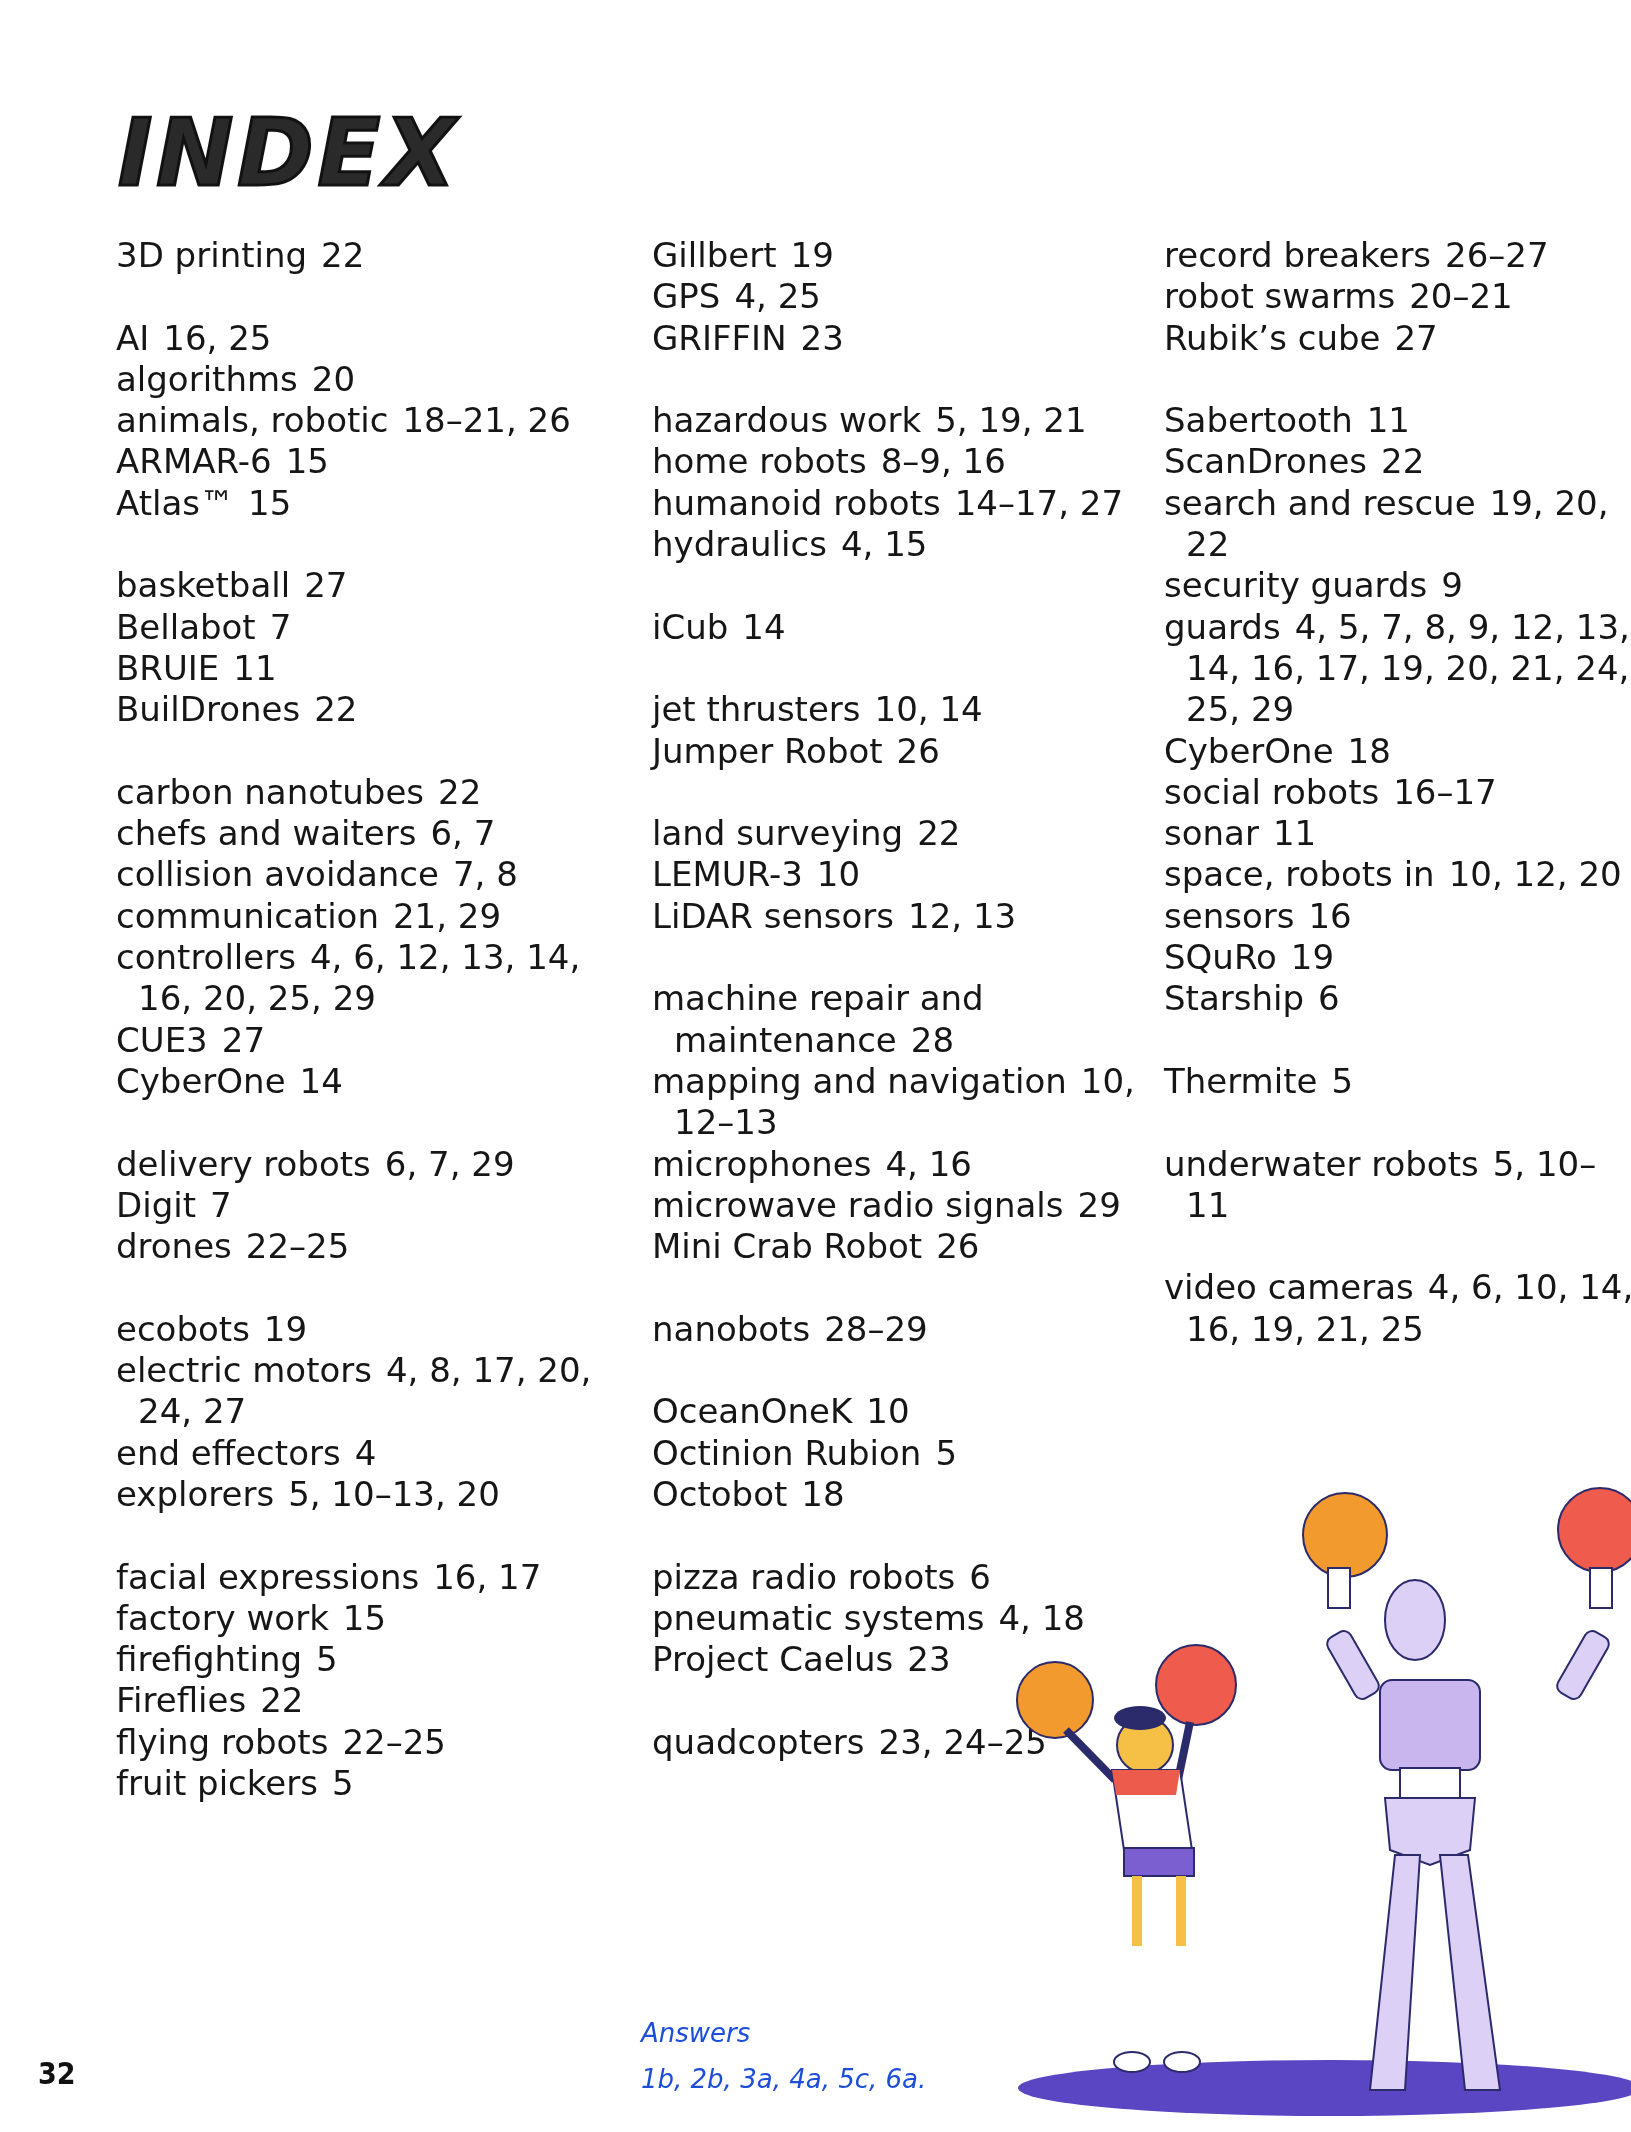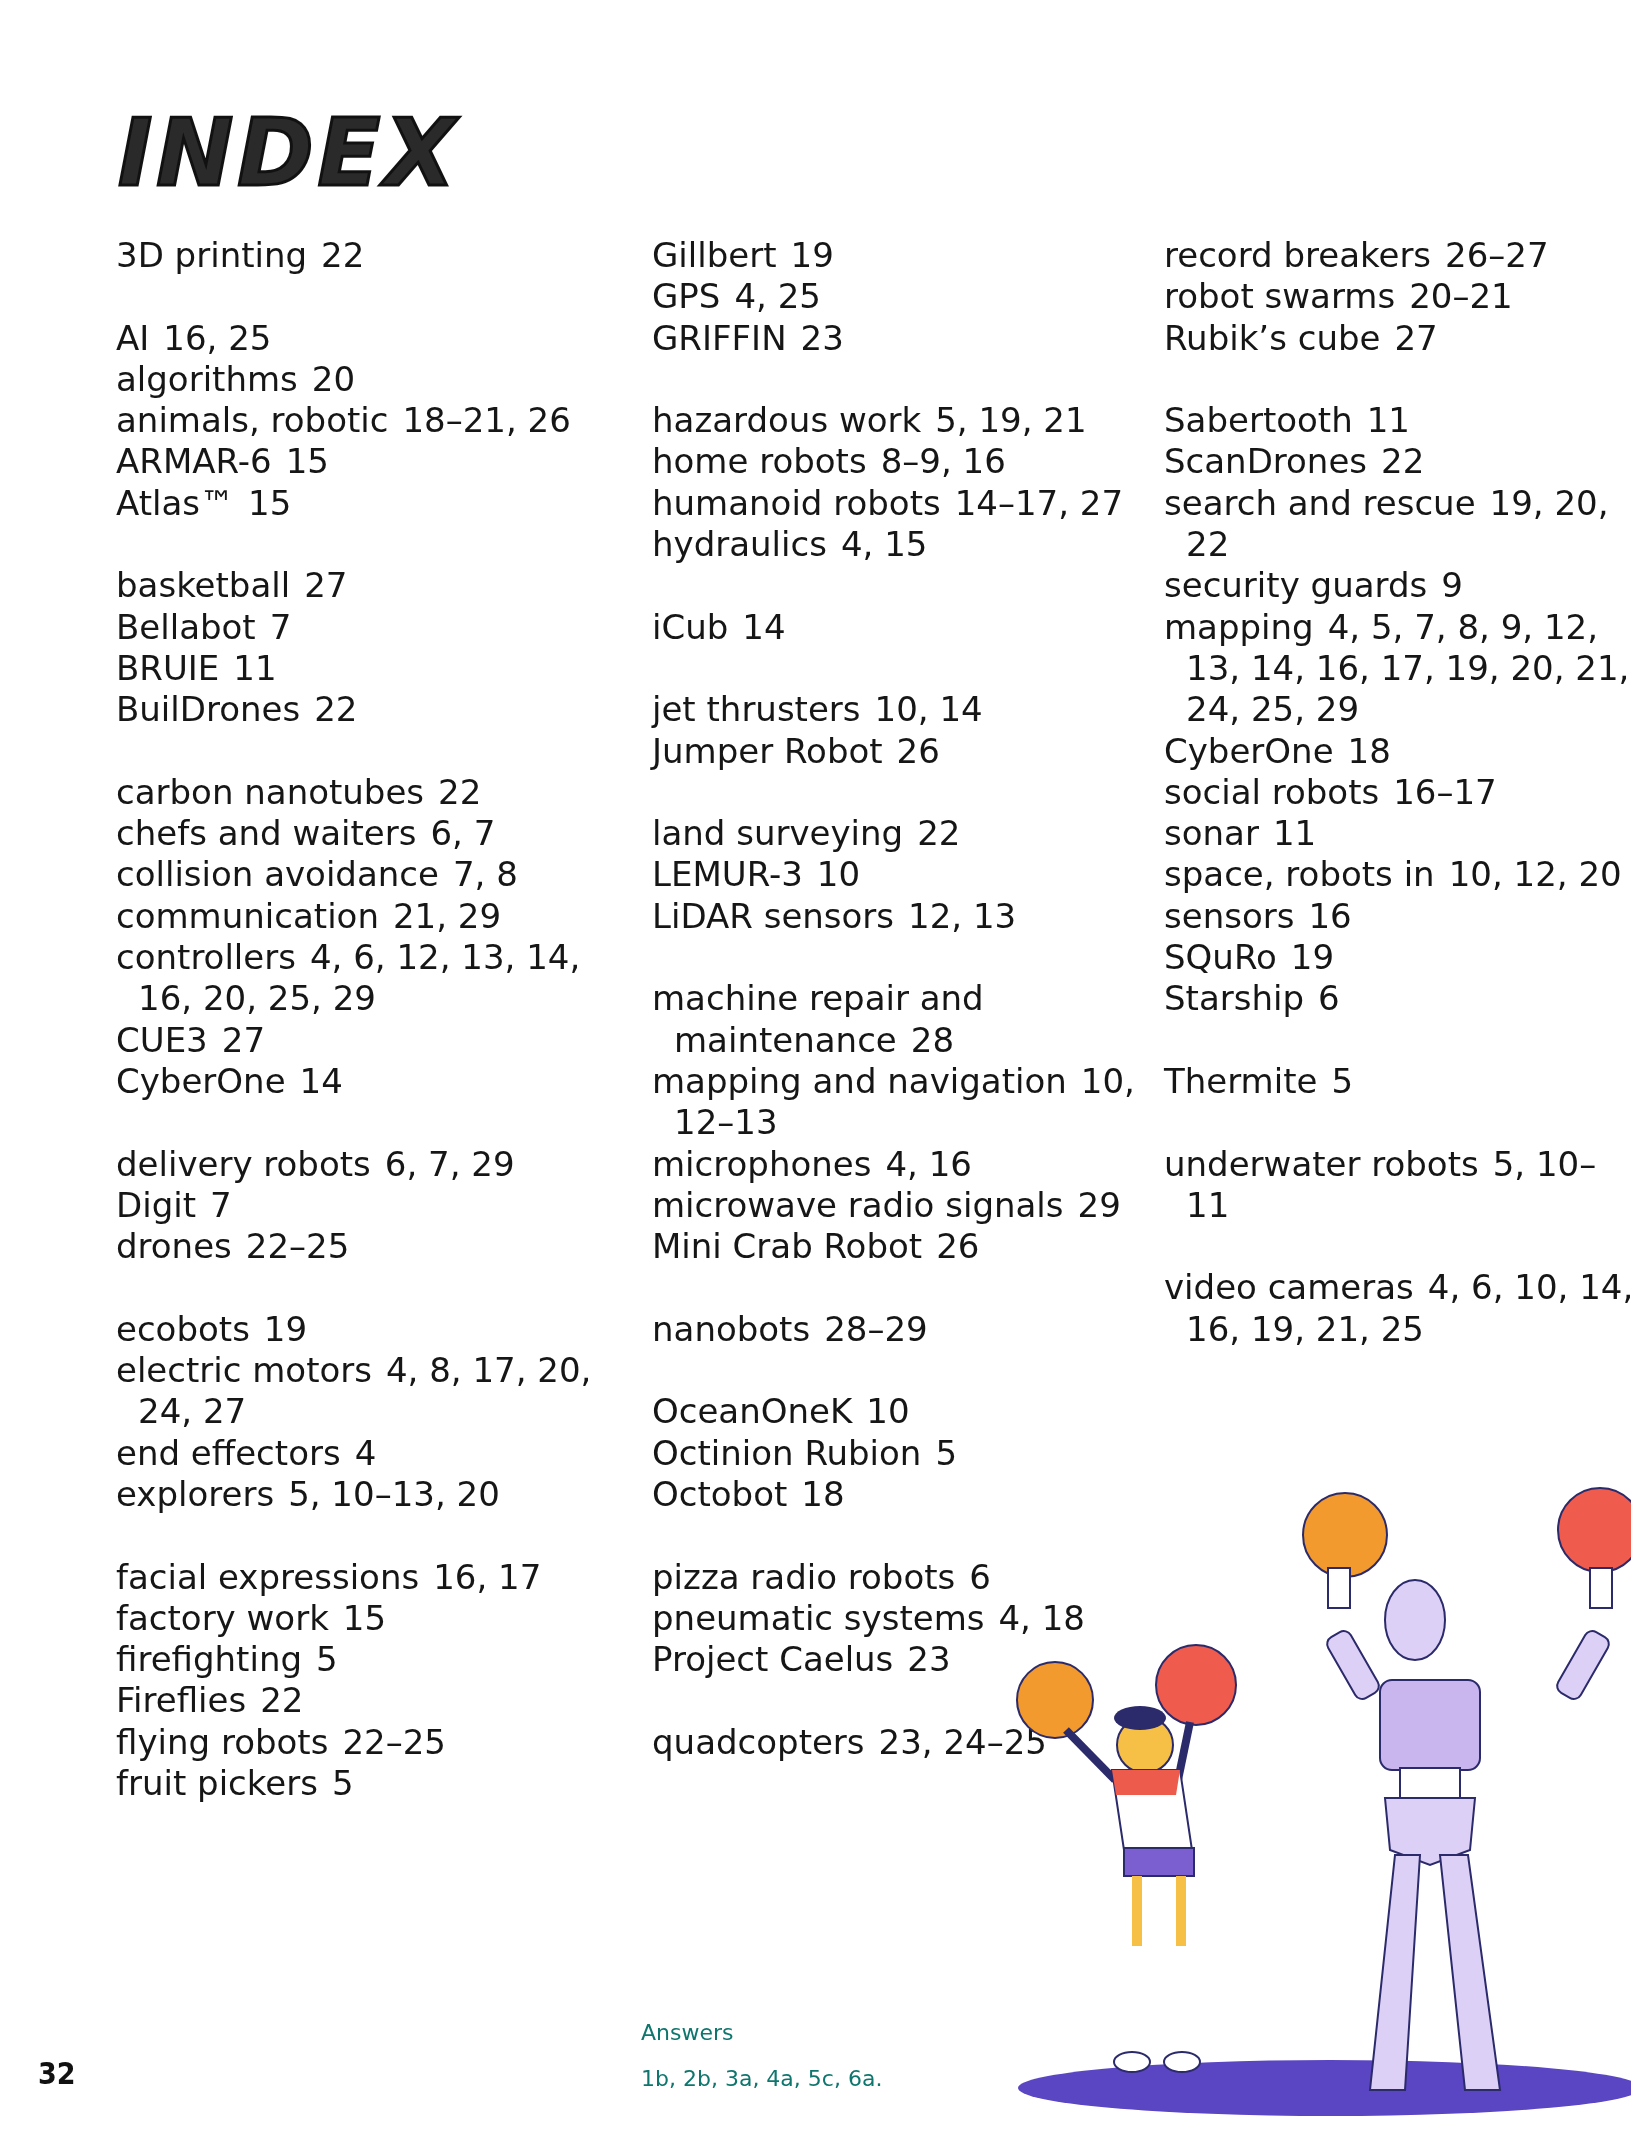--- a/index.html
+++ b/index.html
@@ -23,21 +23,21 @@
     .group { margin-bottom: 41.3px; }
     .entry { display: block; padding-left: 22px; text-indent: -22px; white-space: normal; }
     .entry .pages { margin-left: 14px; }
     .page-num {
       position: absolute; left: 38px; top: 2056px;
       font-weight: bold; font-size: 30px; color: #111;
       font-family: "DejaVu Sans Condensed", "DejaVu Sans", sans-serif;
     }
     .answers {
       position: absolute; left: 641px; top: 2010px;
-      font-size: 22px; line-height: 46px; color: #0f766e;
+      font-size: 26px; line-height: 46px; color: #1d4ed8; font-style: italic;
     }
     .illustration { position: absolute; left: 1000px; top: 1450px; width: 631px; height: 682px; }
   </style>
 </head>
 <body>
 
 <div class="title">INDEX</div>
 
 <div class="col c1">
     <div class="group">
@@ -137,21 +137,21 @@
     <div class="group">
       <span class="entry"><span>record breakers</span><span class="pages">26–27</span></span>
       <span class="entry"><span>robot swarms</span><span class="pages">20–21</span></span>
       <span class="entry"><span>Rubik’s cube</span><span class="pages">27</span></span>
     </div>
     <div class="group">
       <span class="entry"><span>Sabertooth</span><span class="pages">11</span></span>
       <span class="entry"><span>ScanDrones</span><span class="pages">22</span></span>
       <span class="entry"><span>search and rescue</span><span class="pages">19, 20, 22</span></span>
       <span class="entry"><span>security guards</span><span class="pages">9</span></span>
-      <span class="entry"><span>mapping</span><span class="pages">4, 5, 7, 8, 9, 12, 13, 14, 16, 17, 19, 20, 21, 24, 25, 29</span></span>
+      <span class="entry"><span>guards</span><span class="pages">4, 5, 7, 8, 9, 12, 13, 14, 16, 17, 19, 20, 21, 24, 25, 29</span></span>
       <span class="entry"><span>CyberOne</span><span class="pages">18</span></span>
       <span class="entry"><span>social robots</span><span class="pages">16–17</span></span>
       <span class="entry"><span>sonar</span><span class="pages">11</span></span>
       <span class="entry"><span>space, robots in</span><span class="pages">10, 12, 20</span></span>
       <span class="entry"><span>sensors</span><span class="pages">16</span></span>
       <span class="entry"><span>SQuRo</span><span class="pages">19</span></span>
       <span class="entry"><span>Starship</span><span class="pages">6</span></span>
     </div>
     <div class="group">
       <span class="entry"><span>Thermite</span><span class="pages">5</span></span>

